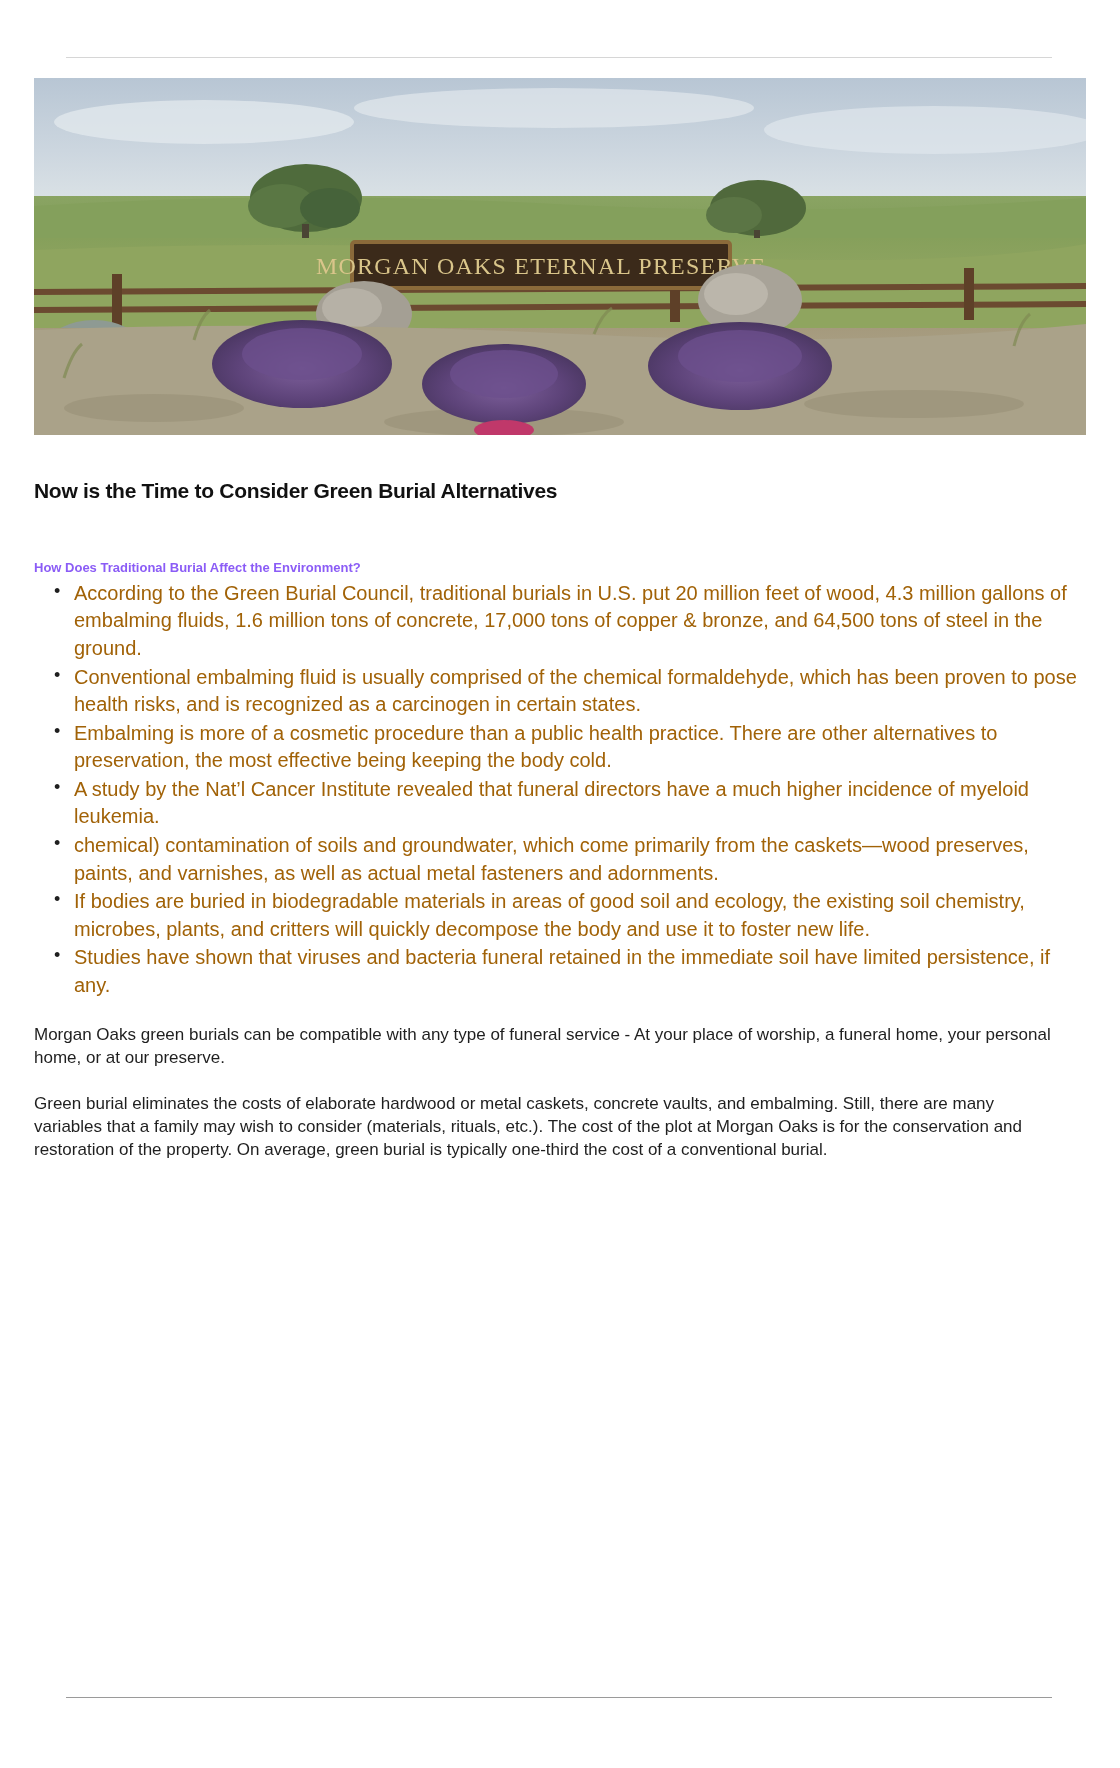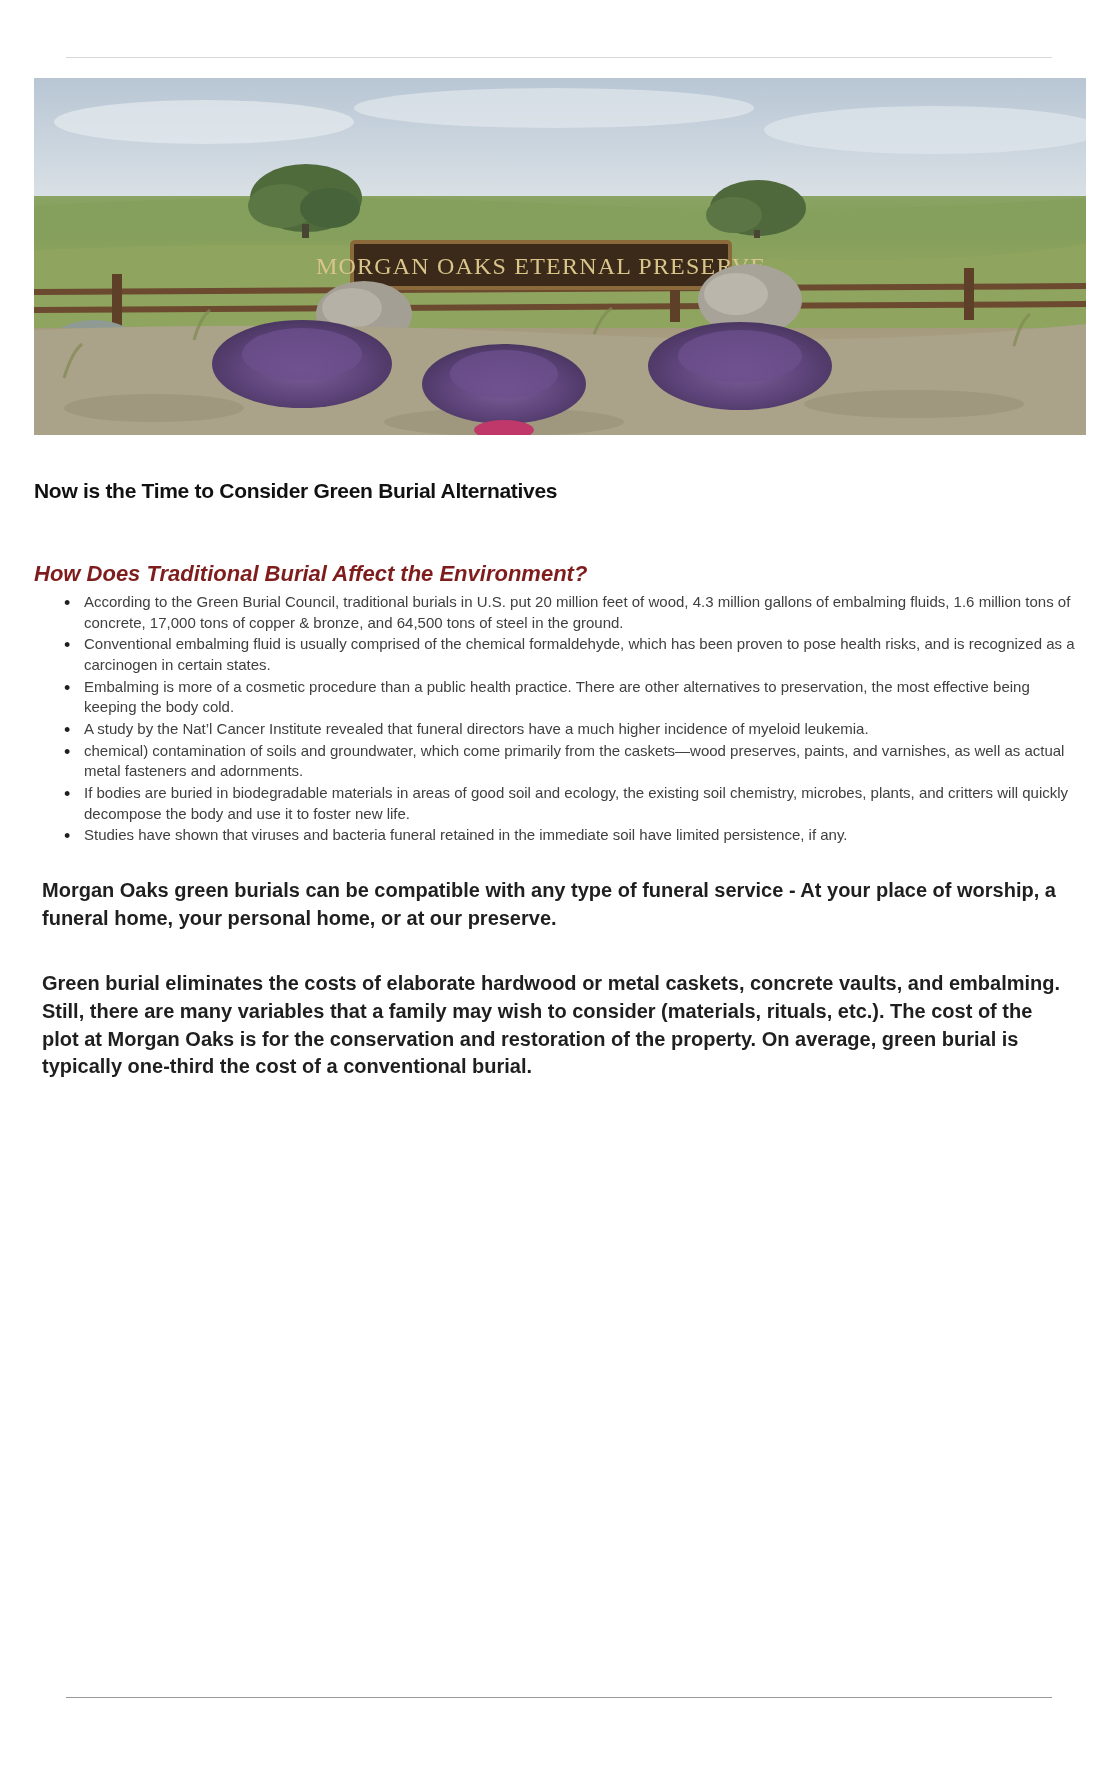--- a/index.html
+++ b/index.html
@@ -53,55 +53,53 @@
   }
   h1.title {
     font-size: 21px;
     font-weight: bold;
     letter-spacing: -0.3px;
     margin: 0 0 56px 0;
     color: #111111;
     line-height: 1.2;
   }
   .section-heading {
-    font-size: 22px;
+    font-size: 13px;
     font-weight: bold;
-    color: #7f1d1d;
+    color: #8b5cf6;
     margin: 0 0 3px 0;
     line-height: 1.35;
-    font-style: italic;
   }
   ul.bullets {
     margin: 0;
     padding: 0 0 0 33px;
     list-style: none;
   }
   ul.bullets li {
     position: relative;
-    font-size: 15px;
+    font-size: 20px;
     line-height: 1.38;
-    color: #404040;
-    margin: 0 0 1px 17px;
+    color: #a16207;
+    margin: 0 0 1px 7px;
     padding-left: 0;
   }
   ul.bullets li::before {
     content: "\2022";
     position: absolute;
     left: -20px;
     top: -1px;
     font-size: 18px;
     color: #1f1f1f;
   }
   p.para {
-    font-size: 20px;
+    font-size: 17px;
     line-height: 1.38;
     color: #1f1f1f;
-    margin: 8px;
+    margin: 0;
     max-width: 1020px;
-    font-weight: bold;
   }
   .block-gap { height: 22px; }
   .para-narrow { max-width: 930px; }
 </style>
 </head>
 <body>
 
 <div class="page">
 
   <div class="rule-top"></div>

